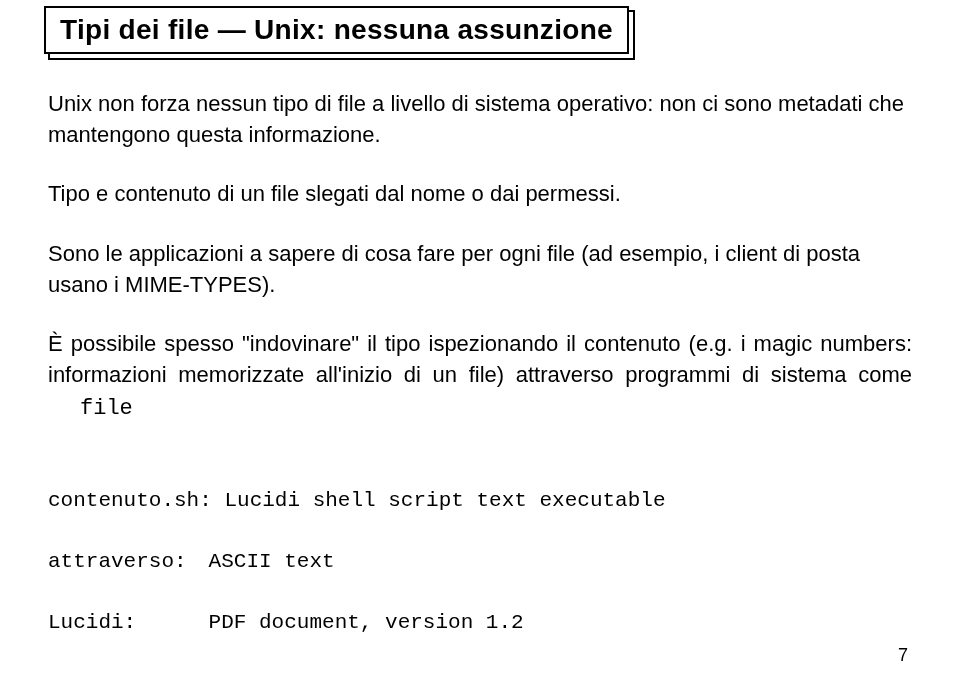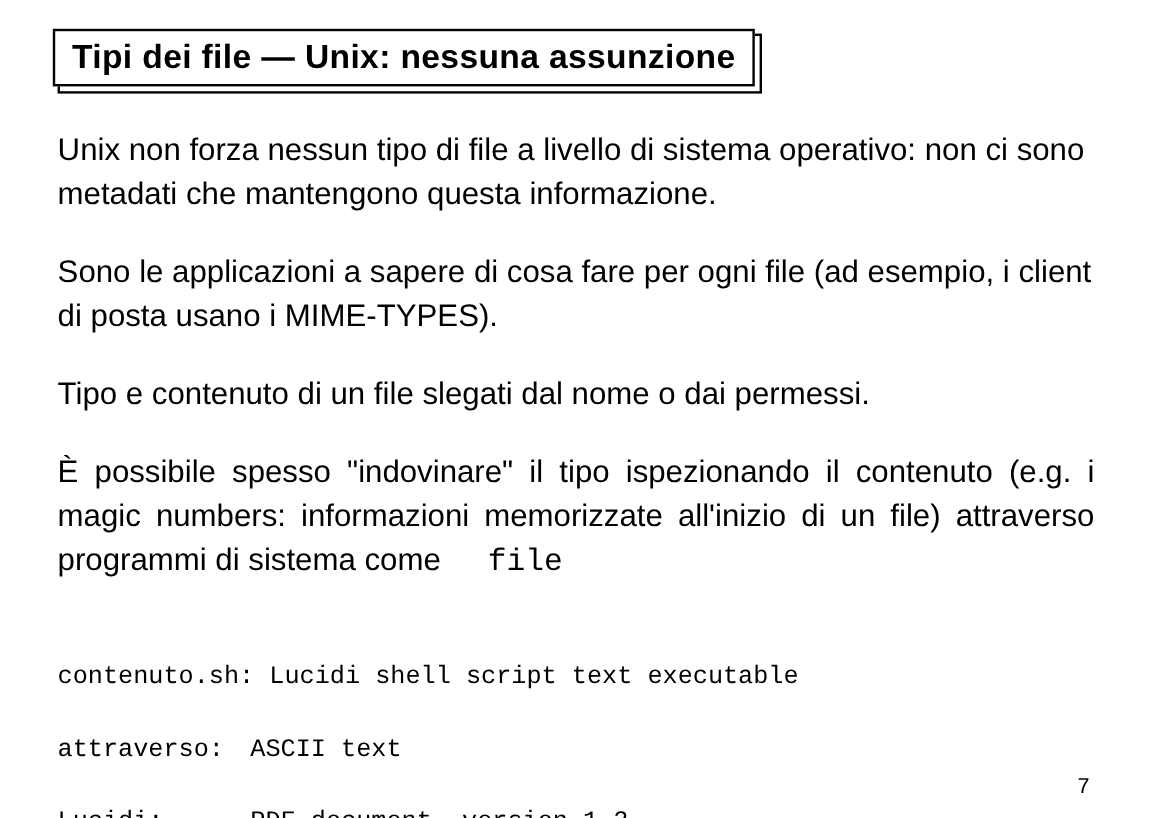--- a/index.html
+++ b/index.html
@@ -8,21 +8,21 @@
   width: 960px;
   height: 682px;
   background: #ffffff;
   font-family: "Helvetica Neue", Arial, sans-serif;
   color: #000;
 }
 .page {
   box-sizing: border-box;
   width: 960px;
   height: 682px;
-  padding: 28px 48px 0 48px;
+  padding: 10px 48px 0 48px;
   position: relative;
 }
 .title-box-outer {
   display: inline-block;
   border: 2px solid #000;
   background: #fff;
   position: relative;
   margin-left: 0;
 }
 .title-box-inner {
@@ -32,21 +32,21 @@
   background: #fff;
   padding: 6px 14px 6px 14px;
 }
 .title-text {
   font-weight: 700;
   font-size: 28px;
   letter-spacing: 0.3px;
   white-space: nowrap;
 }
 .para {
-  font-size: 26px;
+  font-size: 22px;
   line-height: 1.42;
   margin-top: 28px;
 }
 .tt {
   font-family: "Courier New", Courier, monospace;
   margin-left: 32px;
 }
 .code-block {
   font-family: "Courier New", Courier, monospace;
   font-size: 21px;
@@ -68,23 +68,23 @@
 <div class="page">
 
   <div class="title-box-outer">
     <div class="title-box-inner">
       <span class="title-text">Tipi dei file — Unix: nessuna assunzione</span>
     </div>
   </div>
 
   <p class="para">Unix non forza nessun tipo di file a livello di sistema operativo: non ci sono metadati che mantengono questa informazione.</p>
 
+  <p class="para">Tipo e contenuto di un file slegati dal nome o dai permessi.</p>
+
   <p class="para">Sono le applicazioni a sapere di cosa fare per ogni file (ad esempio, i client di posta usano i MIME-TYPES).</p>
-
-  <p class="para">Tipo e contenuto di un file slegati dal nome o dai permessi.</p>
 
   <p class="para" style="text-align:justify;">
     <span>È possibile spesso "indovinare" il tipo ispezionando il contenuto (e.g. i magic numbers: informazioni memorizzate all'inizio di un file) attraverso programmi di sistema come </span><span class="tt">file</span>
   </p>
 
   <div class="code-block">
 <div class="code-line"><span class="col1">contenuto.sh:</span> <span>Lucidi shell script text executable</span></div>
 <div class="code-line"><span class="col1">attraverso:</span> <span>ASCII text</span></div>
 <div class="code-line"><span class="col1">Lucidi:</span> <span>PDF document, version 1.2</span></div>
 

